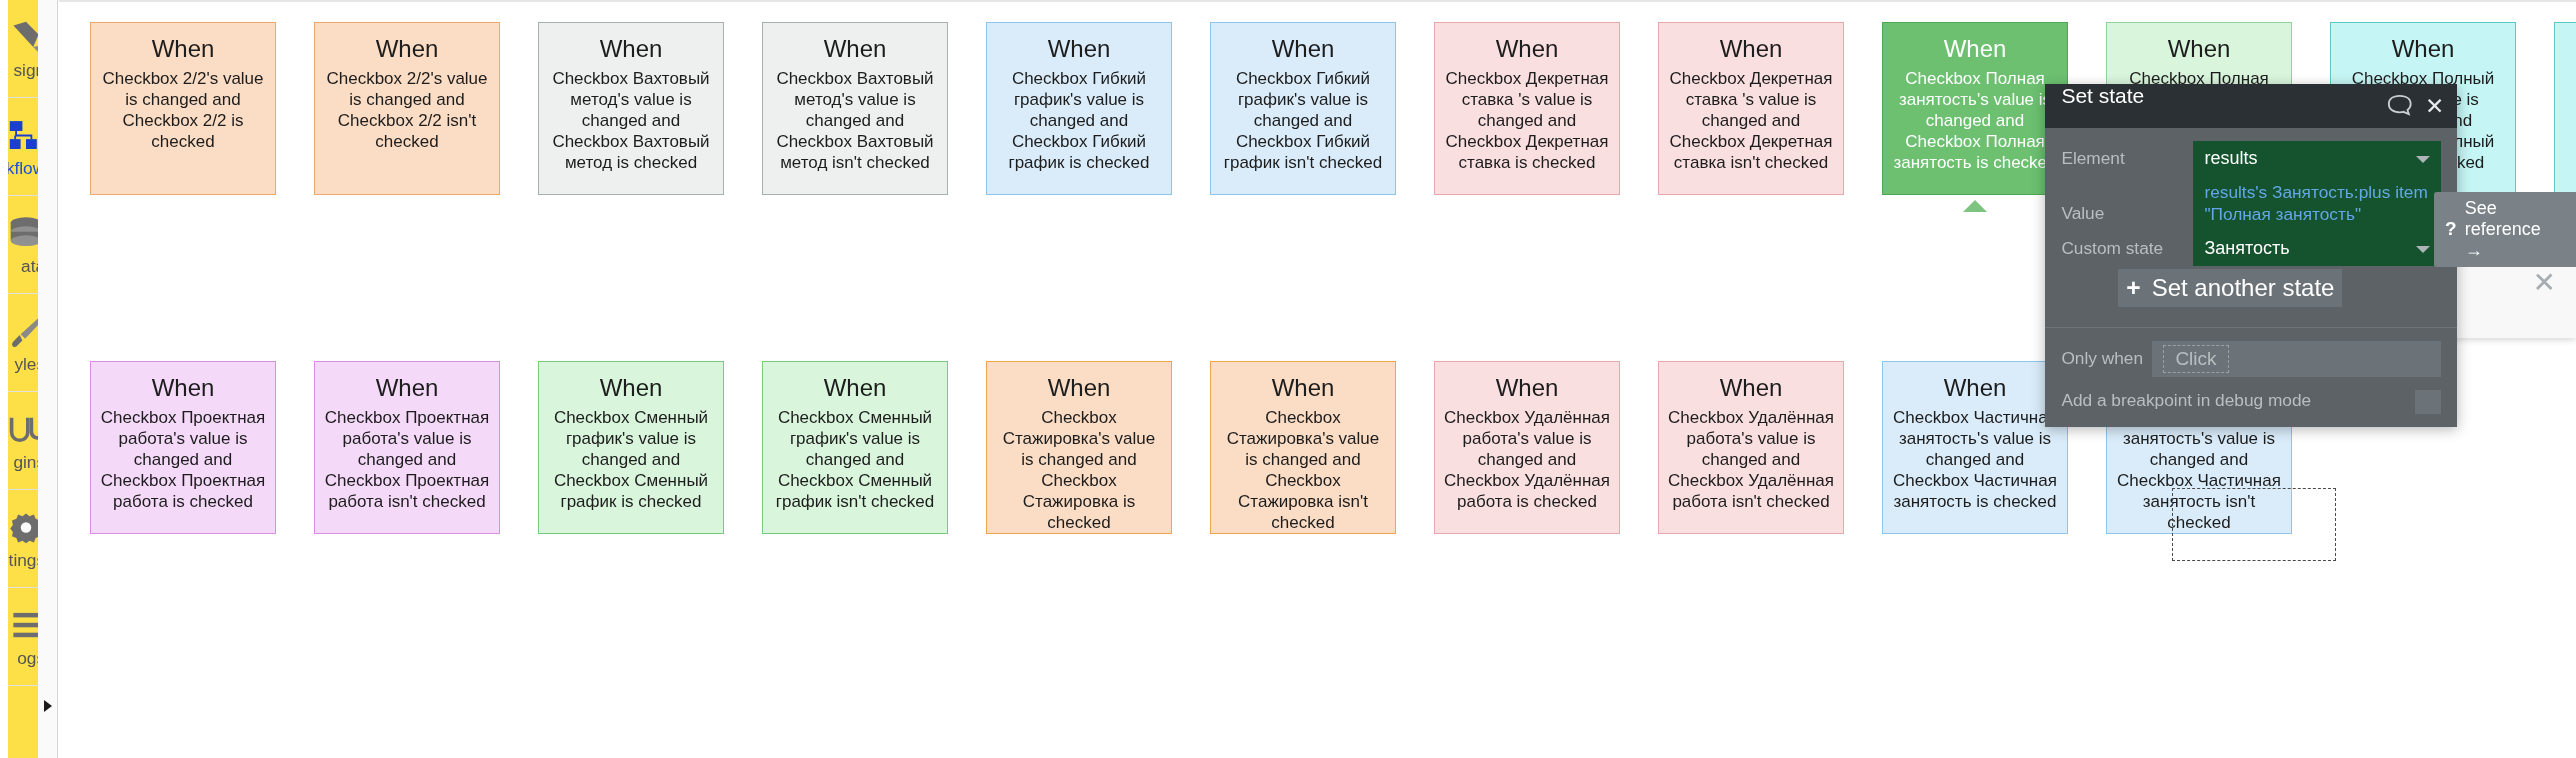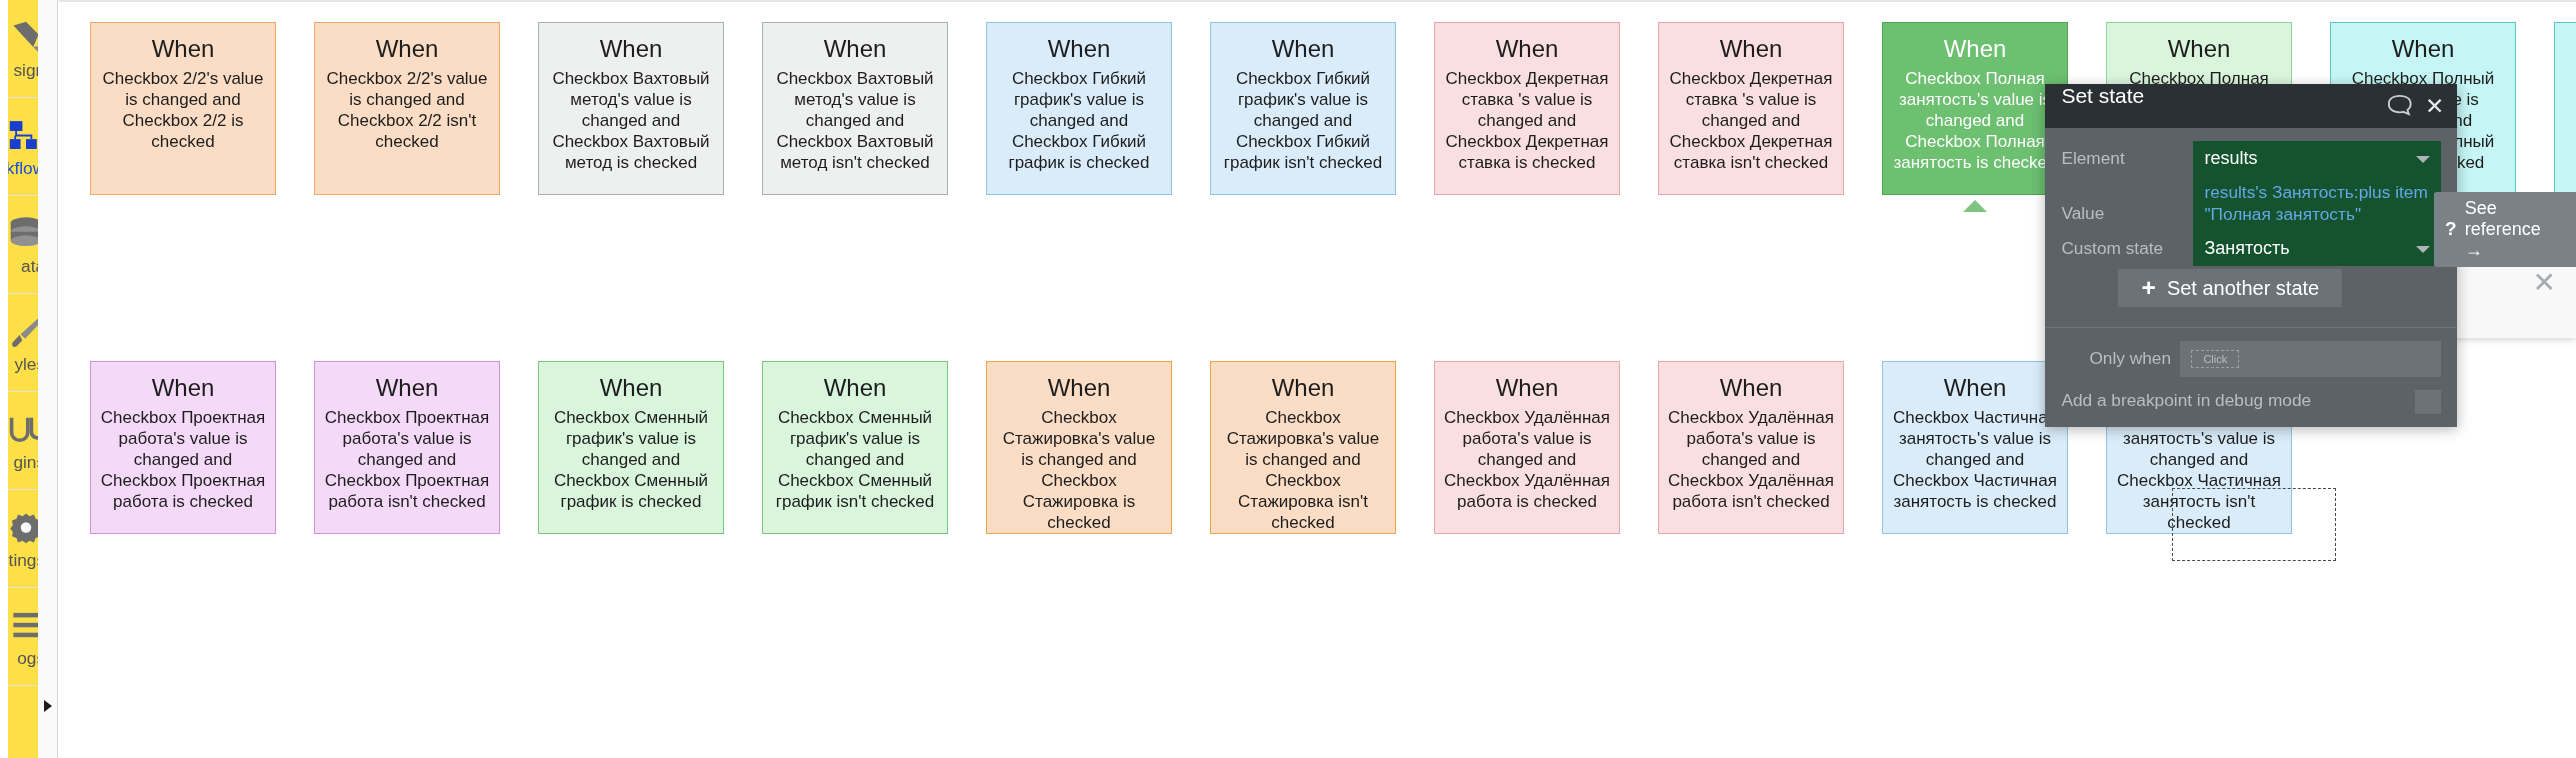--- a/index.html
+++ b/index.html
@@ -179,30 +179,30 @@
   .prop-field.value {
     color:#63a7e8; line-height:22px; padding-top:5.5px; padding-bottom:5.5px;
     display:block; font-size:17.3px;
   }
   .prop-btn {
     margin: 3.6px 0 9px 57px; width: 224px; height: 38px;
     background:#6c7378; display:flex; align-items:center; justify-content:center;
     gap: 11px; cursor:pointer;
   }
   .prop-btn-plus { font-size: 24.6px; color:#fff; line-height: 1; font-weight:bold; }
-  .prop-btn-label { font-size: 20px; color:#fff; }
+  .prop-btn-label { font-size: 24px; color:#fff; }
   .prop-sep { height:0.9px; background:#6e7579; margin: 3.6px 0 0 0; }
-  .prop-onlywhen { display:flex; align-items:center; padding: 12.8px 16.4px 5.5px 16.4px; margin-left: 28px; }
+  .prop-onlywhen { display:flex; align-items:center; padding: 12.8px 16.4px 5.5px 16.4px; }
   .prop-ow-label { font-size:17.3px; color:#b9bec1; width: 91px; flex:none; }
   .prop-ow-field {
     flex:1; height: 36px; background:#6c7378;
     display:flex; align-items:center; padding-left: 11px;
   }
   .prop-ow-click {
-    border: 0.9px dashed #9aa1a5; color:#b9bec1; font-size:11px;
+    border: 0.9px dashed #9aa1a5; color:#b9bec1; font-size:19px;
     padding: 1.8px 11px 2.7px 11px;
   }
   .prop-break { display:flex; align-items:flex-start; padding: 7.3px 16.4px 12.8px 16.4px; }
   .prop-break-label { font-size:17.3px; color:#b9bec1; flex:1; }
   .prop-break-box { width:25.5px; height:24px; background:#6c7378; cursor:pointer; }
 
   
   .ref-tip {
     position:absolute; left: 2434px; top: 192px;
     background:#7a8287; color:#fff;

